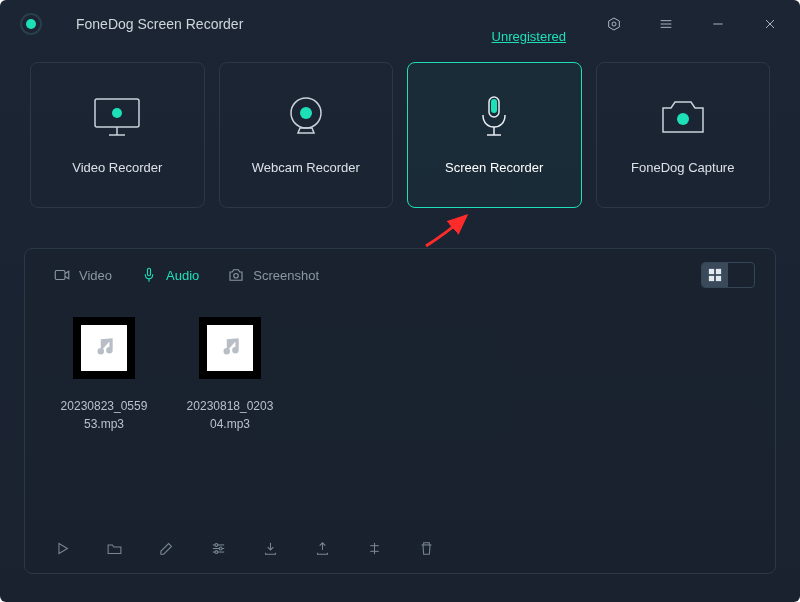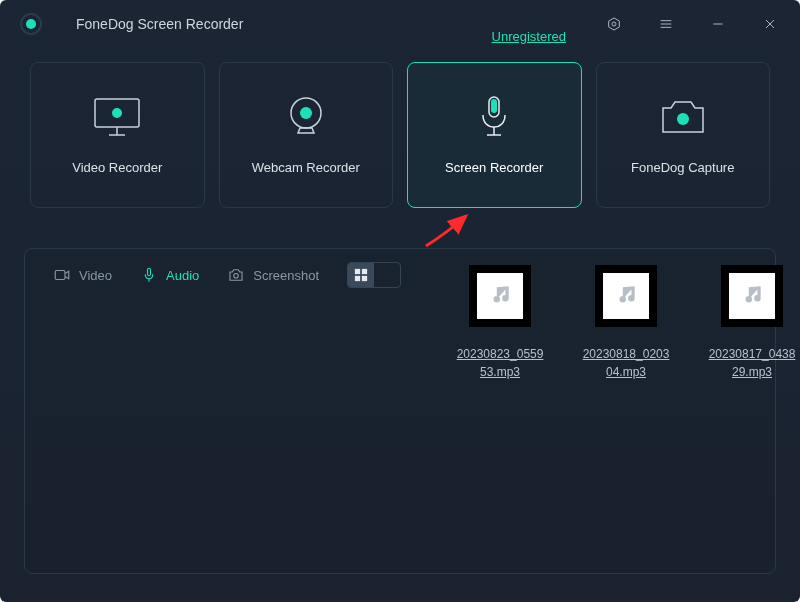--- a/index.html
+++ b/index.html
@@ -90,21 +90,21 @@
     left:420px;top:212px;
     pointer-events:none;
   }
   
   .library{
     margin:40px 24px 0 24px;
     height:326px;
     border:1px solid var(--border);
     border-radius:8px;
     background:rgba(24,33,45,0.4);
-    display:flex;flex-direction:row;
+    display:flex;flex-direction:column;
   }
   .lib-tabs{
     height:52px;
     display:flex;
     align-items:center;
     padding:0 20px 0 28px;
     gap:28px;
   }
   .lib-tab{
     display:flex;align-items:center;gap:8px;
@@ -147,21 +147,20 @@
   .thumb-inner{
     width:46px;height:46px;background:#fff;
     display:flex;align-items:center;justify-content:center;
   }
   .thumb-inner svg{width:26px;height:26px;fill:#b8bec6;}
   .fname{
     font-size:12px;color:#b8c1cb;text-align:center;
     line-height:1.5;
     padding:0 4px;
     word-break:break-all;
-    text-decoration:underline;
   }
   
   .lib-toolbar{
     height:50px;
     display:flex;align-items:center;
     padding:0 26px;
     gap:30px;
   }
   .tb-btn{
     width:22px;height:22px;display:flex;align-items:center;justify-content:center;
@@ -322,30 +321,20 @@
         <div class="file">
           <div class="thumb">
             <div class="thumb-inner">
               <svg viewBox="0 0 24 24">
                 <path d="M9 18 A3 3 0 1 1 9 12 A3 3 0 1 1 9 18 M9 15 L9 4 L20 3 L20 14 A3 3 0 1 1 17 11 L17 6"></path>
               </svg>
             </div>
           </div>
           <div class="fname">20230818_0203<br>04.mp3</div>
         </div>
-        <div class="file">
-          <div class="thumb">
-            <div class="thumb-inner">
-              <svg viewBox="0 0 24 24">
-                <path d="M9 18 A3 3 0 1 1 9 12 A3 3 0 1 1 9 18 M9 15 L9 4 L20 3 L20 14 A3 3 0 1 1 17 11 L17 6"></path>
-              </svg>
-            </div>
-          </div>
-          <div class="fname">20230817_0438<br>29.mp3</div>
-        </div>
       </div>
 
     <div class="lib-toolbar">
       <div class="tb-btn">
           <svg viewBox="0 0 24 24">
             <polygon points="7,5 19,12 7,19"></polygon>
           </svg>
         </div>
       <div class="tb-btn">
           <svg viewBox="0 0 24 24">

